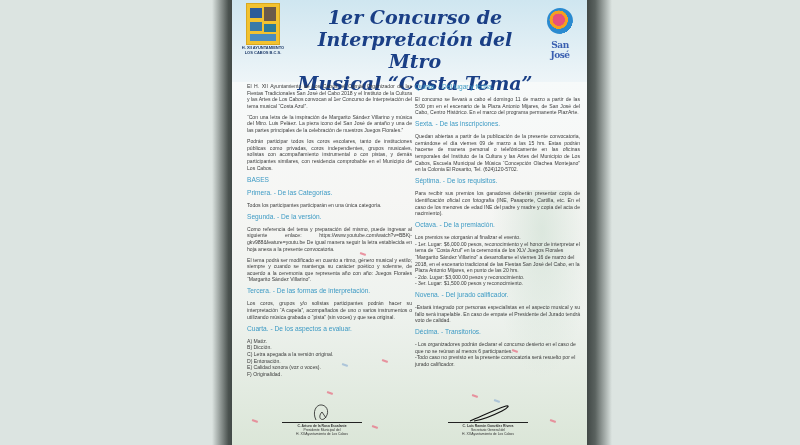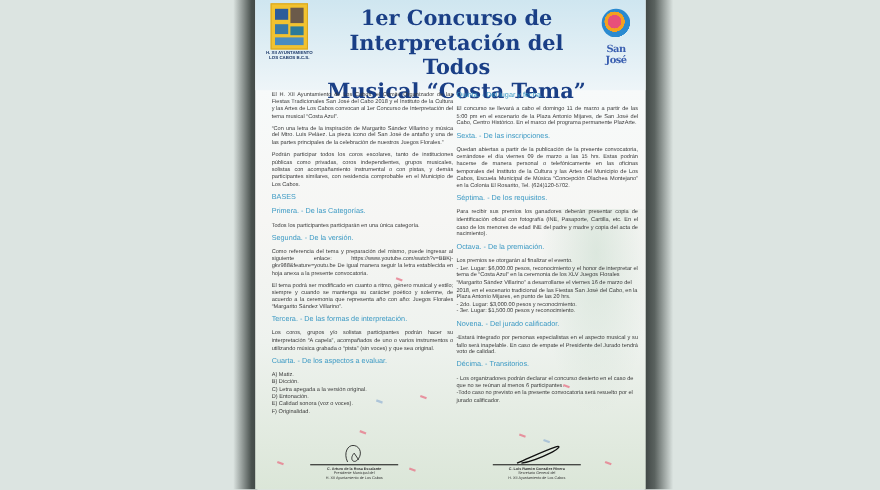--- a/index.html
+++ b/index.html
@@ -46,21 +46,21 @@
       position: absolute; left: 4px; top: 2px; width: 26px; height: 26px; border-radius: 50%;
       background: radial-gradient(circle at 45% 45%, #e8507a 0 30%, #f4a020 31% 45%, #2a8ad0 46% 70%, transparent 71%);
     }
     .logo-right .word {
       position: absolute; left: 0; top: 34px; width: 34px; text-align: center;
       font-family: "DejaVu Serif", serif; font-weight: bold; font-size: 9px; color: #3a5fb0;
       letter-spacing: -0.5px;
     }
     .title {
       position: absolute; left: 58px; top: 6px; width: 250px; text-align: center;
-      font-family: "DejaVu Serif", serif; font-weight: bold;
+      font-family: "DejaVu Serif", serif; font-style: italic; font-weight: bold;
       color: #1a3f86; font-size: 19px; line-height: 22px;
     }
     .col {
       position: absolute; top: 83px; width: 165px;
       font-size: 5.1px; line-height: 6.6px; color: #3b3b3b;
     }
     .col.left { left: 15px; }
     .col.right { left: 183px; }
     .col p { margin: 0 0 4.5px 0; text-align: justify; }
     .col .h {
@@ -99,21 +99,21 @@
       <div class="tile t4"></div>
       <div class="tile t5"></div>
   </div>
   <div class="logo-left-caption">
     <div>H. XII AYUNTAMIENTO</div>
     <div>LOS CABOS B.C.S.</div>
   </div>
 
   <div class="title">
     <div>1er Concurso de</div>
-    <div>Interpretación del Todos</div>
+    <div>Interpretación del Mtro</div>
     <div>Musical “Costa Tema”</div>
   </div>
 
   <div class="logo-right">
     <div class="ring"></div>
     <div class="word">San José</div>
   </div>
 
   <div class="col left">
     <p>El H. XII Ayuntamiento de Los Cabos, el Comité Organizador de las Fiestas Tradicionales San José del Cabo 2018 y el Instituto de la Cultura y las Artes de Los Cabos convocan al 1er Concurso de Interpretación del tema musical “Costa Azul”.</p>

